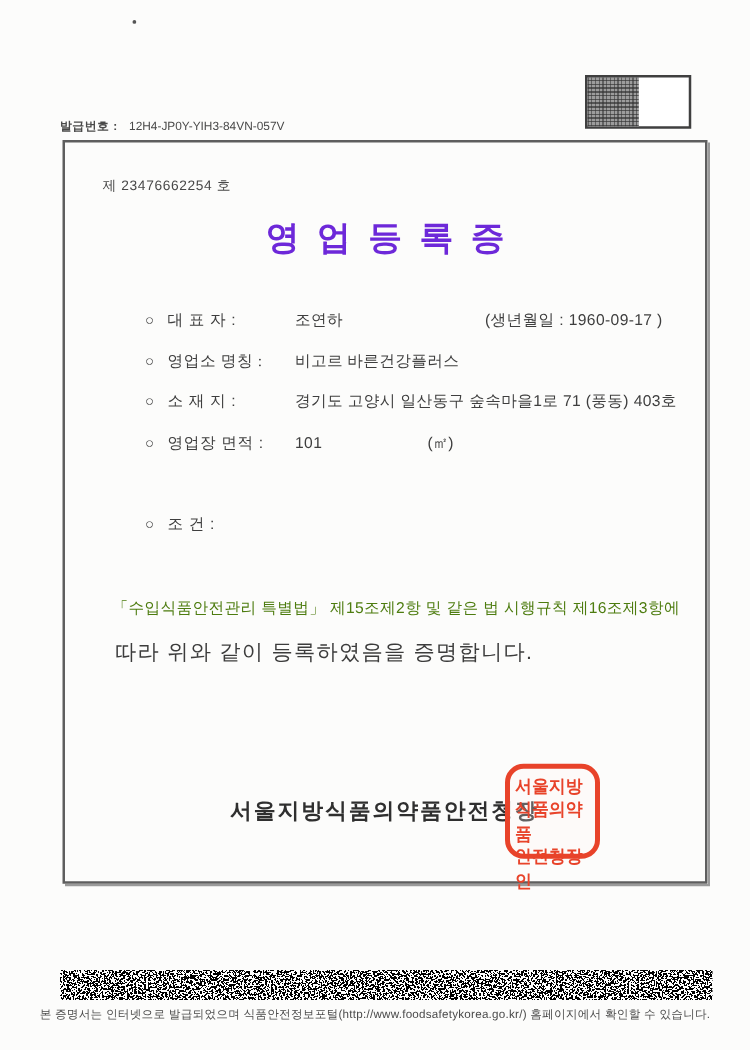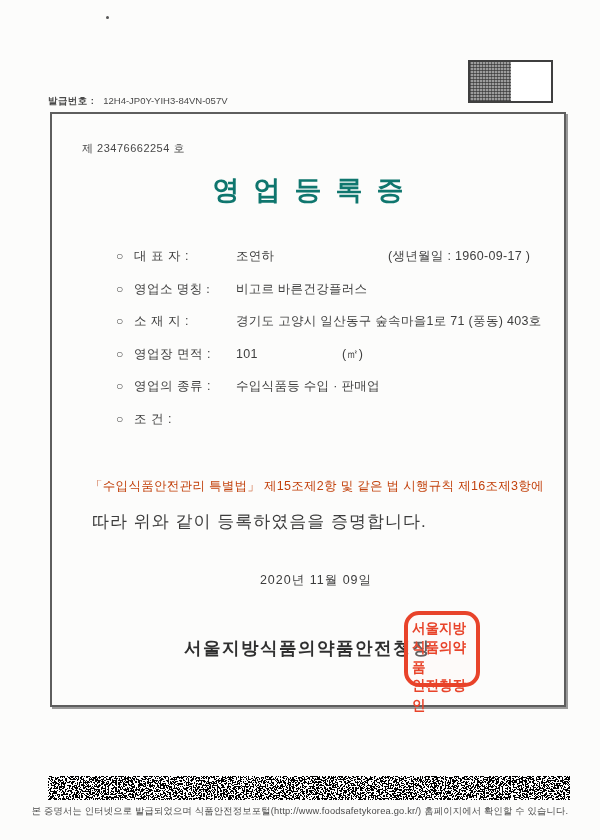--- a/index.html
+++ b/index.html
@@ -42,36 +42,36 @@
 
   
   .cert-box {
     left: 50px; top: 112px; width: 516px; height: 595px;
     border: 2px solid #5e5e5e; background: transparent;
     box-shadow: 2px 2px 0 #9a9a9a;
   }
   .doc-number { left: 30px; top: 27px; font-size: 11px; letter-spacing: .5px; color: #474747; }
   .cert-title {
     left: 0; top: 58px; width: 100%; text-align: center;
-    font-size: 27px; font-weight: bold; color: #0f766e;
+    font-size: 27px; font-weight: bold; color: #6d28d9;
     letter-spacing: 14px; padding-left: 14px; white-space: nowrap;
   }
 
   
   .field-row { left: 36px; height: 16px; font-size: 12.5px; white-space: nowrap; color: #3e3e3e; margin-left: 28px; }
   .field-row .circ { display: inline-block; width: 18px; font-size: 12px; color: #4a4a4a; }
   .field-row .lbl { display: inline-block; width: 102px; letter-spacing: .5px; }
   .field-row .val { display: inline-block; letter-spacing: .3px; }
   .field-row .unit { position: absolute; left: 226px; top: 0; }
   .field-row .extra { position: absolute; left: 272px; top: 0; letter-spacing: .3px; }
   .row-0 { top: 134px; } .row-1 { top: 167px; font-family: Liberation Serif, serif; } .row-2 { top: 199px; }
   .row-3 { top: 232px; } .row-4 { top: 264px; } .row-5 { top: 297px; }
 
   
-  .stmt-1 { left: 38px; top: 364px; font-size: 12.5px; letter-spacing: .3px; color: #c2410c; white-space: nowrap; }
+  .stmt-1 { left: 38px; top: 364px; font-size: 12.5px; letter-spacing: .3px; color: #4d7c0f; white-space: nowrap; }
   .stmt-2 { left: 40px; top: 396px; font-size: 17px; letter-spacing: 1px; color: #3c3c3c; white-space: nowrap; }
 
   
   .issue-date { left: 0; top: 458px; width: 100%; text-align: center; padding-left: 16px;
     font-size: 12.5px; letter-spacing: 1px; color: #3c3c3c; }
   .issuer { left: 132px; top: 522px; font-size: 17.5px; font-weight: 600;
     letter-spacing: 1.5px; color: #2f2f2f; white-space: nowrap; }
 
   
   .seal {
@@ -122,32 +122,28 @@
 
   <div class="abs field-row row-2">
     <span class="circ">○</span><span class="lbl">소 재 지 :</span><span class="val">경기도 고양시 일산동구 숲속마을1로 71 (풍동) 403호</span>
   </div>
 
   <div class="abs field-row row-3">
     <span class="circ">○</span><span class="lbl">영업장 면적 :</span><span class="val">101</span>
     <span class="unit">(㎡)</span>
   </div>
 
-  <div class="abs field-row row-4">
-    <span class="circ">○</span><span class="lbl">영업의 종류 :</span><span class="val">수입식품등 수입 · 판매업</span>
-  </div>
 
   <div class="abs field-row row-5">
     <span class="circ">○</span><span class="lbl">조    건 :</span><span class="val"></span>
   </div>
 
   <div class="abs stmt-1">「수입식품안전관리 특별법」 제15조제2항 및 같은 법 시행규칙 제16조제3항에</div>
   <div class="abs stmt-2">따라 위와 같이 등록하였음을 증명합니다.</div>
 
-  <div class="abs issue-date">2020년 11월 09일</div>
 
   <div class="abs issuer">서울지방식품의약품안전청장</div>
 
   <div class="abs seal">
     <div class="seal-row">서울지방</div>
     <div class="seal-row">식품의약품</div>
     <div class="seal-row">안전청장인</div>
   </div>
 
 </div>

